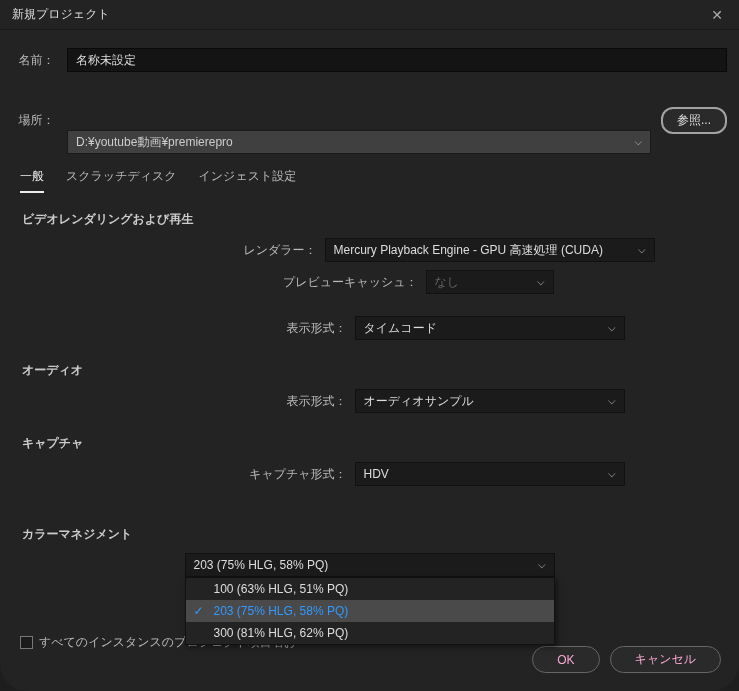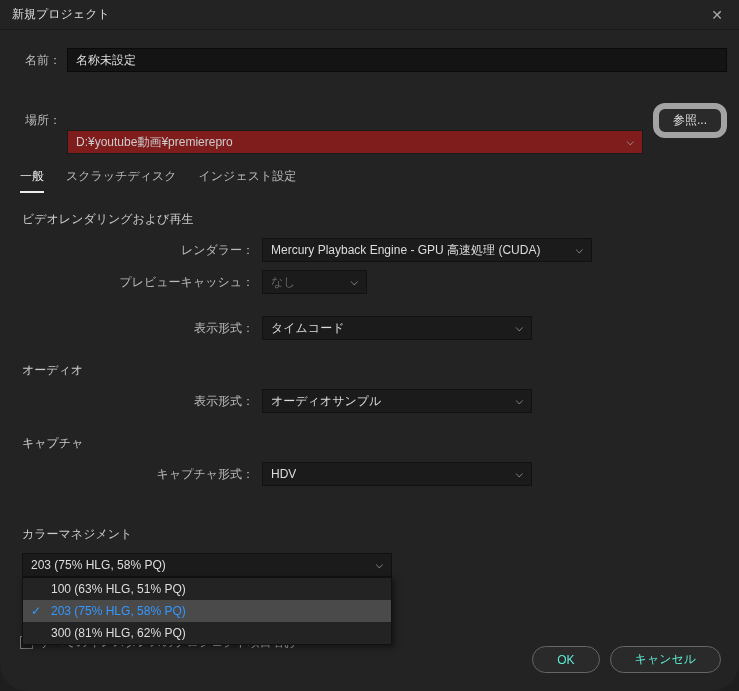--- a/index.html
+++ b/index.html
@@ -3,46 +3,46 @@
 <meta charset="utf-8">
 <style>
   * { box-sizing: border-box; margin: 0; padding: 0; font-family: "Yu Gothic UI", "Meiryo", sans-serif; }
   body { background: #1e1e1e; width: 739px; height: 691px; overflow: hidden; color: #cccccc; font-size: 12px; }
   .dialog { width: 739px; height: 691px; background: #232323; display: flex; flex-direction: column; border-radius: 27px; }
   .titlebar { height: 30px; display: flex; align-items: center; justify-content: space-between; padding: 0 12px; background: #232323; border-bottom: 1px solid #1a1a1a; }
   .titlebar .title { color: #dddddd; font-size: 12px; }
   .close-x { color: #aaaaaa; font-size: 14px; cursor: pointer; width: 20px; text-align: center; }
   .content { flex: 1; padding: 18px 12px 0 12px; }
   .row { display: flex; align-items: center; margin-bottom: 14px; }
-  .label { width: 55px; text-align: right; color: #bbbbbb; padding-right: 6px; font-size: 12px;}
+  .label { width: 55px; text-align: center; color: #bbbbbb; padding-right: 6px; font-size: 12px;}
   .name-input { flex: 1; background: #141414; border: 1px solid #0a0a0a; color: #dddddd; padding: 4px 8px; height: 24px; font-size: 12px; }
-  .loc-select { flex: 1; background: #7f1d1d; border: 1px solid #1a1a1a; color: #cccccc; padding: 4px 8px; height: 24px; display:flex; align-items:center; justify-content:space-between;margin-top:44px; }
-  .browse-btn { margin-left: 10px; background: #2a2a2a; border: 6px solid #a3a3a3; border-radius: 12px; color: #ddd; padding: 3px 14px; font-size: 12px; cursor:pointer; }
+  .loc-select { flex: 1; background: #404040; border: 1px solid #1a1a1a; color: #cccccc; padding: 4px 8px; height: 24px; display:flex; align-items:center; justify-content:space-between;margin-top:44px; }
+  .browse-btn { margin-left: 10px; background: #2a2a2a; border: 2px solid #a3a3a3; border-radius: 12px; color: #ddd; padding: 3px 14px; font-size: 12px; cursor:pointer; }
   .tabs { display: flex; gap: 22px; padding: 0 8px; margin-bottom: 0; }
   .tab { color: #bbbbbb; padding-bottom: 6px; cursor: pointer; font-size: 12px;}
   .tab.active { color: #eeeeee; border-bottom: 2px solid #eeeeee; }
   .panel { padding: 14px 10px 0 10px; }
-  .section-title { color: #cccccc; font-size: 12px; margin-bottom: 10px; margin-top: 4px; }
-  .form-row { display: flex; align-items: center; margin-bottom: 8px; }
+  .section-title { color: #cccccc; font-size: 12px; margin-bottom: 10px; margin-top: 4px; font-weight: bold; }
+  .form-row { display: flex; align-items: center; margin-bottom: 8px; justify-content: center; }
   .form-label { width: 240px; text-align: right; padding-right: 8px; color: #bbbbbb; font-size: 12px;}
   .select { background: #1b1b1b; border: 1px solid #111; color: #dddddd; padding: 4px 8px; height: 24px; display:flex; align-items:center; justify-content:space-between; font-size:12px; }
   .select.w270 { width: 270px; }
   .select.w330 { width: 330px; }
-  .select.w105 { width: 105px; }
+  .select.w105 { width: 128px; }
   .select.disabled { color: #666; }
   .chev { color:#aaa; font-size:10px; margin-left:6px;}
   .dropdown-wrap { position: relative; }
   .dropdown-list { position:absolute; top:24px; left:0; width:370px; background:#232323; border:1px solid #111; box-shadow: 2px 2px 6px rgba(0,0,0,0.5); z-index:10; }
   .dropdown-item { padding: 4px 8px 4px 28px; font-size:12px; color:#ddd; position:relative; cursor:pointer;}
   .dropdown-item.selected { background: #4a4a4a; color:#3399ff; }
   .dropdown-item .check { position:absolute; left:8px; top:4px; color:#3399ff; }
   .checkbox-row { display:flex; align-items:center; gap:6px; padding: 10px 8px 0 8px; color:#bbb; font-size:12px;}
   .checkbox { width:13px; height:13px; border:1px solid #777; background:#1b1b1b; }
   .footer { position:absolute; bottom:18px; right:18px; display:flex; gap:10px;}
-  .footer-btn { background:#2a2a2a; border:1px solid #666; border-radius:14px; color:#5eead4; padding:4px 24px; font-size:12px; cursor:pointer;}
+  .footer-btn { background:#2a2a2a; border:1px solid #666; border-radius:14px; color:#f9a8d4; padding:4px 24px; font-size:12px; cursor:pointer;}
   .section-block { margin-bottom: 22px; }
 </style>
 </head>
 <body>
 
 <div class="dialog">
 
   <div class="titlebar">
     <span class="title">新規プロジェクト</span>
     <span class="close-x">✕</span>

